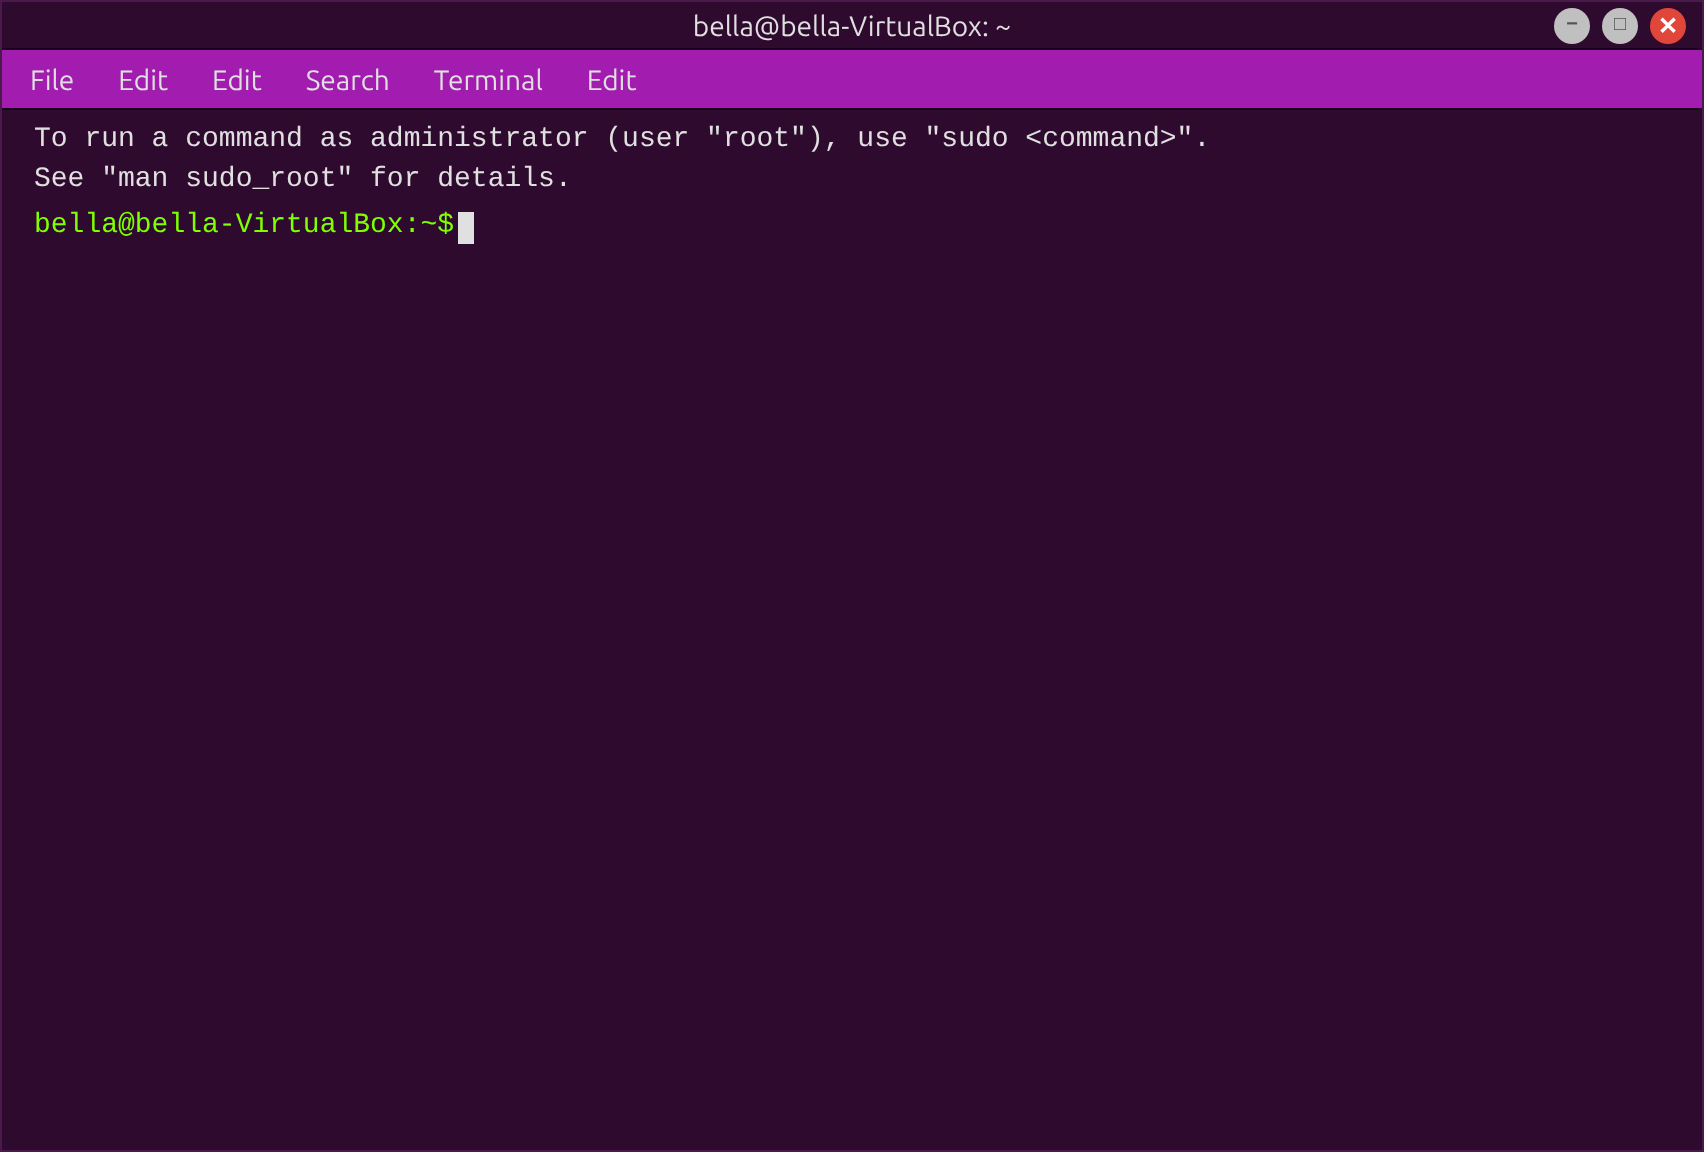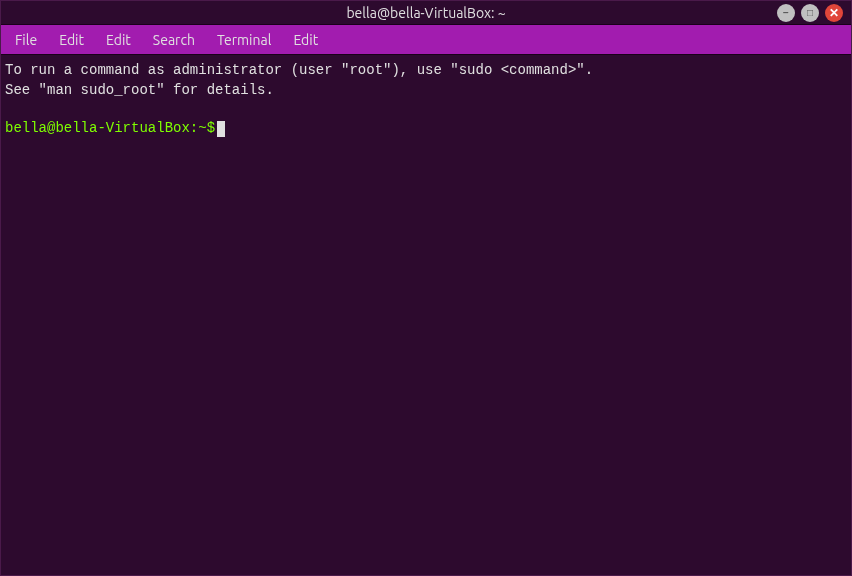--- a/index.html
+++ b/index.html
@@ -101,37 +101,37 @@
       font-family: 'Ubuntu', sans-serif;
       padding: 4px 10px;
       cursor: pointer;
       border-radius: 3px;
     }
 
     
     .terminal-content {
       flex: 1;
       background: #2d0a2e;
-      padding: 6px 4px;
+      padding: 6px 16px;
       color: #e0e0e0;
       font-size: 14px;
       line-height: 1.4;
       overflow: hidden;
     }
 
     .info-text {
       color: #e0e0e0;
       white-space: pre;
       font-size: 14px;
     }
 
     .prompt-line {
       display: flex;
       align-items: center;
-      margin-top: 19px;
+      margin-top: 4px;
     }
 
     .prompt-user-host {
       color: #7fff00;
       font-size: 14px;
     }
 
     .cursor {
       display: inline-block;
       width: 8px;

